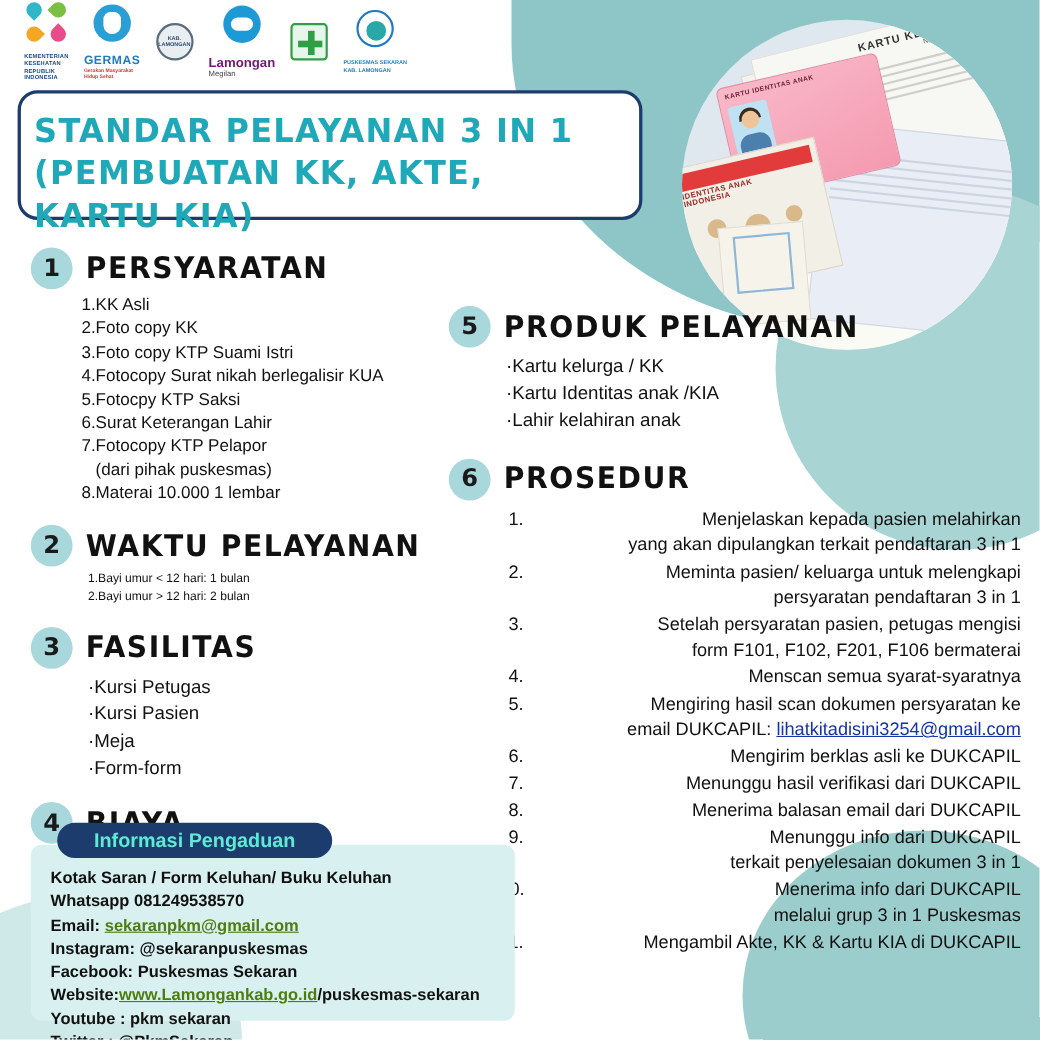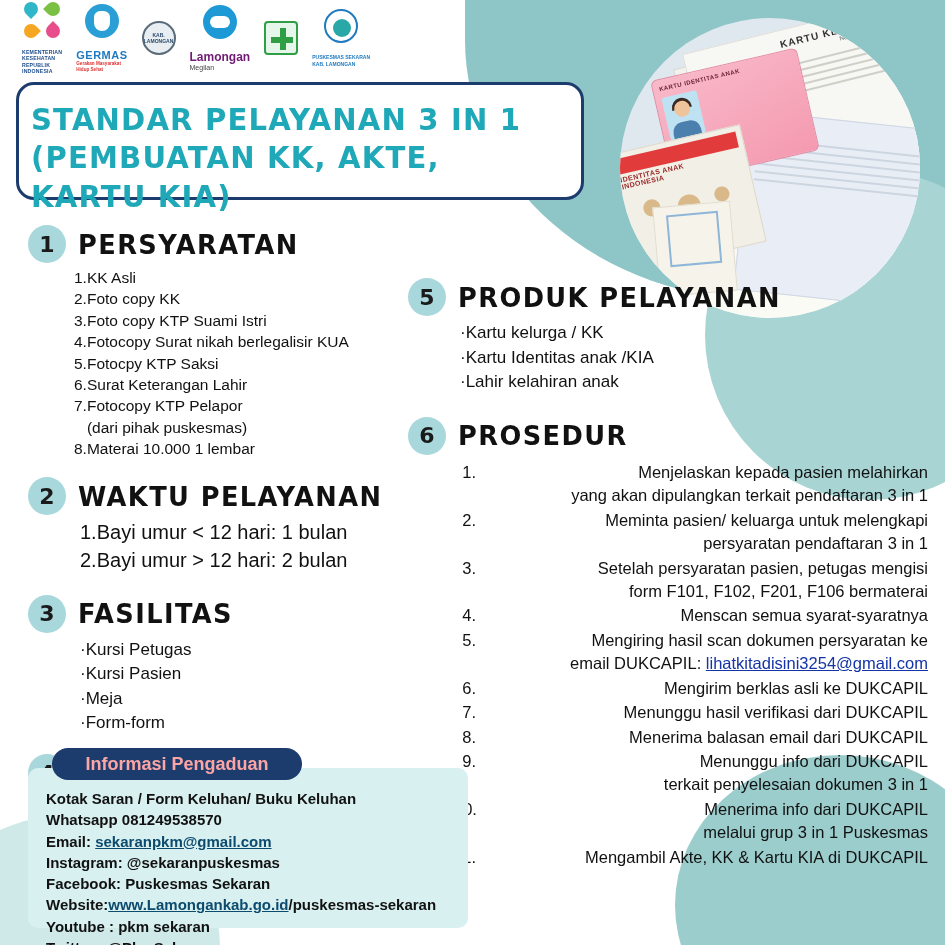--- a/index.html
+++ b/index.html
@@ -161,44 +161,44 @@
     font-family: "DejaVu Sans", sans-serif; font-weight: 900; font-size: 22px;
     flex: 0 0 auto;
   }
   .sec-title {
     font-family: "DejaVu Sans", sans-serif;
     font-weight: 900; font-size: 27px; letter-spacing: 1.5px; color:#111;
     transform: scaleX(0.95); transform-origin: left center;
   }
   .lines-list { margin: 4px 0 0 46px; font-size: 15.5px; line-height: 1.38; }
   .lines-list div { white-space: nowrap; }
-  .lines-list.indent2 { margin-left: 52px; font-size: 20px; }
+  .lines-list.indent2 { margin-left: 52px; font-size: 11px; }
   .bullets { margin: 5px 0 0 52px; font-size: 17px; line-height: 1.45; }
   .gratis { margin: 4px 0 0 50px; font-size: 23px; }
   .r-list { margin: 6px 0 0 46px; font-size: 16.5px; line-height: 1.42; }
   .r-item { display:flex; margin-bottom: 1px; }
   .r-item .n { width: 22px; flex:0 0 auto; text-align:right; margin-right: 2px; }
   .r-item .t { flex:1;text-align:right; }
   .r-item .t .cont { display:block; padding-left: 8px; }
   .email-link { color:#1433a8; text-decoration: underline; }
 
   
   .info-badge {
     position:absolute; left: 52px; top: 748px; width: 250px; height: 32px;
-    background: #1d3c6e; border-radius: 16px; color:#fca5a5; z-index: 8;
+    background: #1d3c6e; border-radius: 16px; color:#5eead4; z-index: 8;
     display:flex; align-items:center; justify-content:center;
     font-size: 18px; font-weight: bold; text-align: center;
   }
   .info-box {
     position:absolute; left: 28px; top: 768px; width: 440px; height: 160px;
     background: #d9f0f0; border-radius: 10px; z-index: 7;
     padding: 20px 16px 10px 18px; font-size: 15px; line-height: 1.42; font-weight: bold;
   }
   .info-box .row { white-space: nowrap; }
-  .info-box a { color:#0c4a6e; text-decoration: underline; font-weight:bold;}
+  .info-box a { color:#4d7c0f; text-decoration: underline; font-weight:bold;}
 </style>
 </head>
 <body>
 
 <div class="blob-top-right"></div>
 <div class="blob-mid-right"></div>
 <div class="blob-bottom-right"></div>
 <div class="blob-bottom-left"></div>
 
 <div class="logos">

